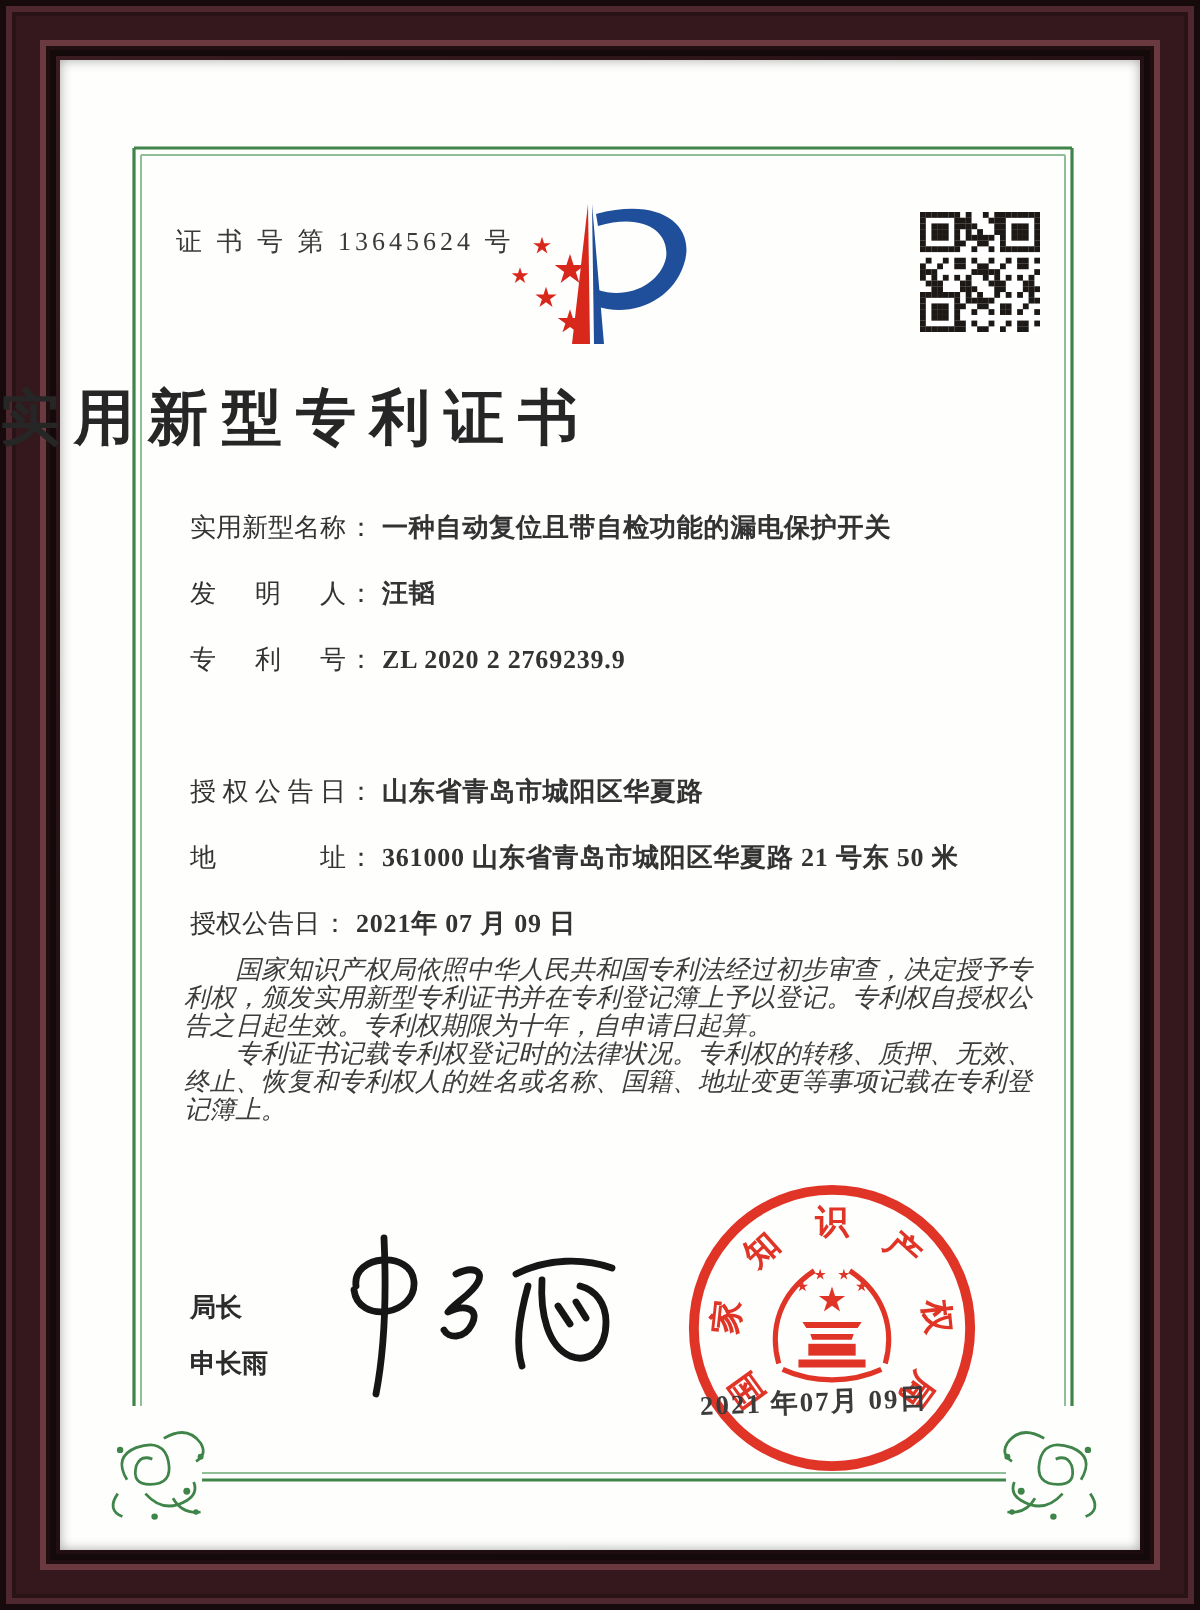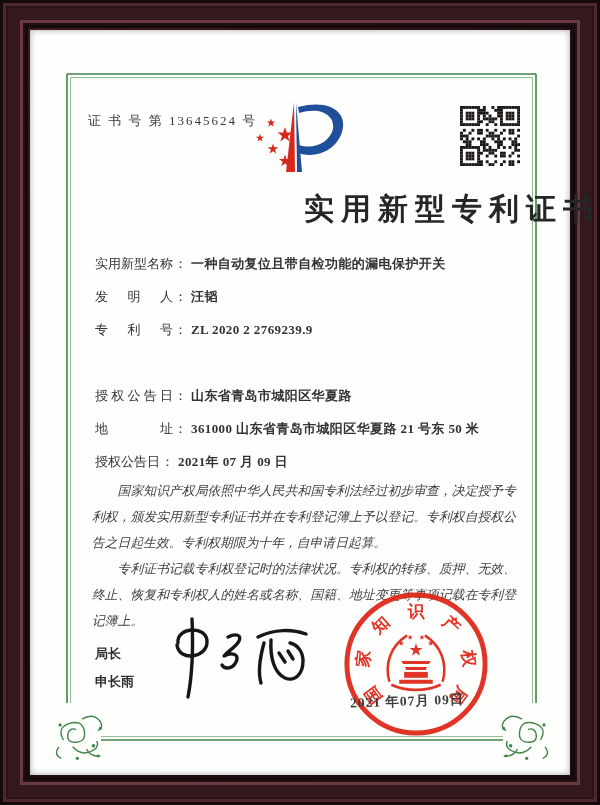--- a/index.html
+++ b/index.html
@@ -13,28 +13,28 @@
       inset 0 0 0 8px #2a1317,
       inset 0 0 0 20px #35181d,
       inset 0 0 0 23px #6b3a41,
       inset 0 0 0 25px #200e11,
       inset 0 0 0 28px #150a0b;}
   .paper{position:absolute;inset:30px;background:#fefefd;box-shadow:0 0 6px rgba(0,0,0,.35) inset;}
   .overlay{position:absolute;left:0;top:0;width:600px;height:805px;pointer-events:none;}
   .cert-no{position:absolute;left:88px;top:112px;font-size:13px;color:#3a3a3a;letter-spacing:2px;}
   .logo{position:absolute;left:240px;top:94px;width:120px;height:88px;}
   .qr{position:absolute;left:460px;top:106px;width:60px;height:60px;}
-  .title{position:absolute;left:0;top:189px;width:100%;text-align:right;font-size:30px;
+  .title{position:absolute;left:0;top:189px;width:100%;text-align:left;font-size:30px;
          font-weight:700;letter-spacing:7px;color:#262626;}
   .frow{position:absolute;left:95px;width:430px;font-size:13px;color:#333;white-space:nowrap;}
   .flabel{display:inline-block;width:78px;text-align:justify;text-align-last:justify;vertical-align:bottom;}
   .fcolon{margin:0 4px 0 1px;}
   .fvalue{font-weight:600;letter-spacing:.4px;}
   .grant2{position:absolute;left:300px;top:0;}
-  .paras{position:absolute;left:92px;top:478px;width:424px;font-size:12.8px;line-height:26px;
+  .paras{position:absolute;left:92px;top:478px;width:424px;font-size:12.8px;line-height:14px;
          color:#3d3d3d;font-style:italic;text-align:justify;}
   .paras p{margin:0;text-indent:2em;}
   .director{position:absolute;left:95px;top:640px;font-size:13px;font-weight:600;color:#2c2c2c;line-height:28px;}
   .sig{position:absolute;left:158px;top:613px;width:170px;height:95px;}
   .seal{position:absolute;left:341px;top:589px;width:150px;height:150px;opacity:.95;}
   .sealch{font-size:17px;font-weight:700;fill:#df2a1c;}
   .seal-date{position:absolute;left:350px;top:692px;width:140px;font-size:13.5px;color:#3b3b3b;
              letter-spacing:1px;transform:rotate(-2deg);font-weight:600;}
 </style>
 </head>

